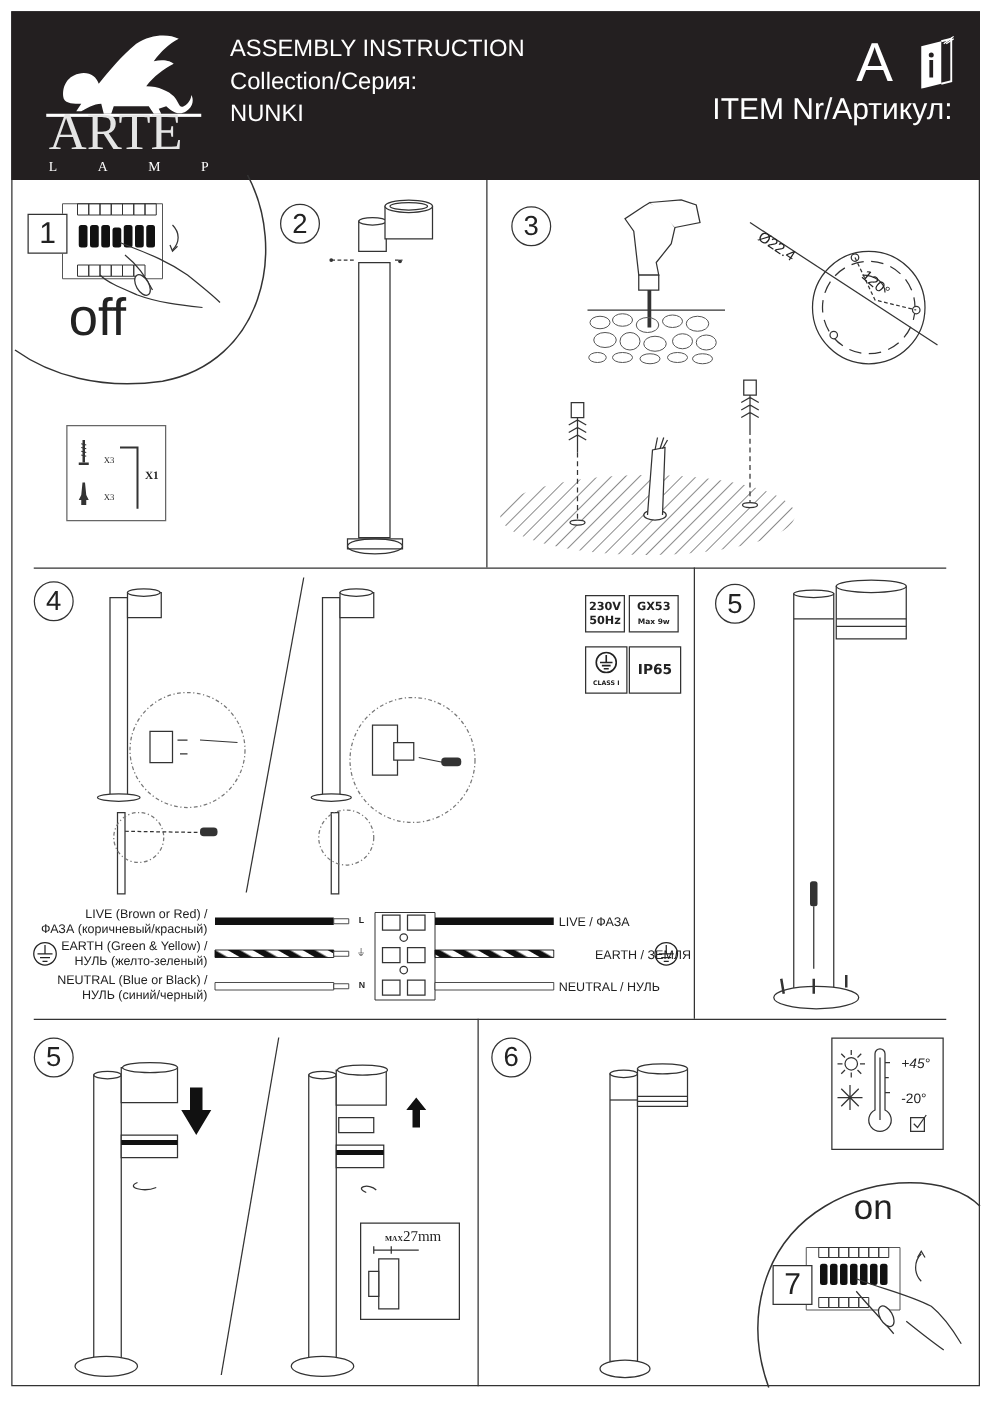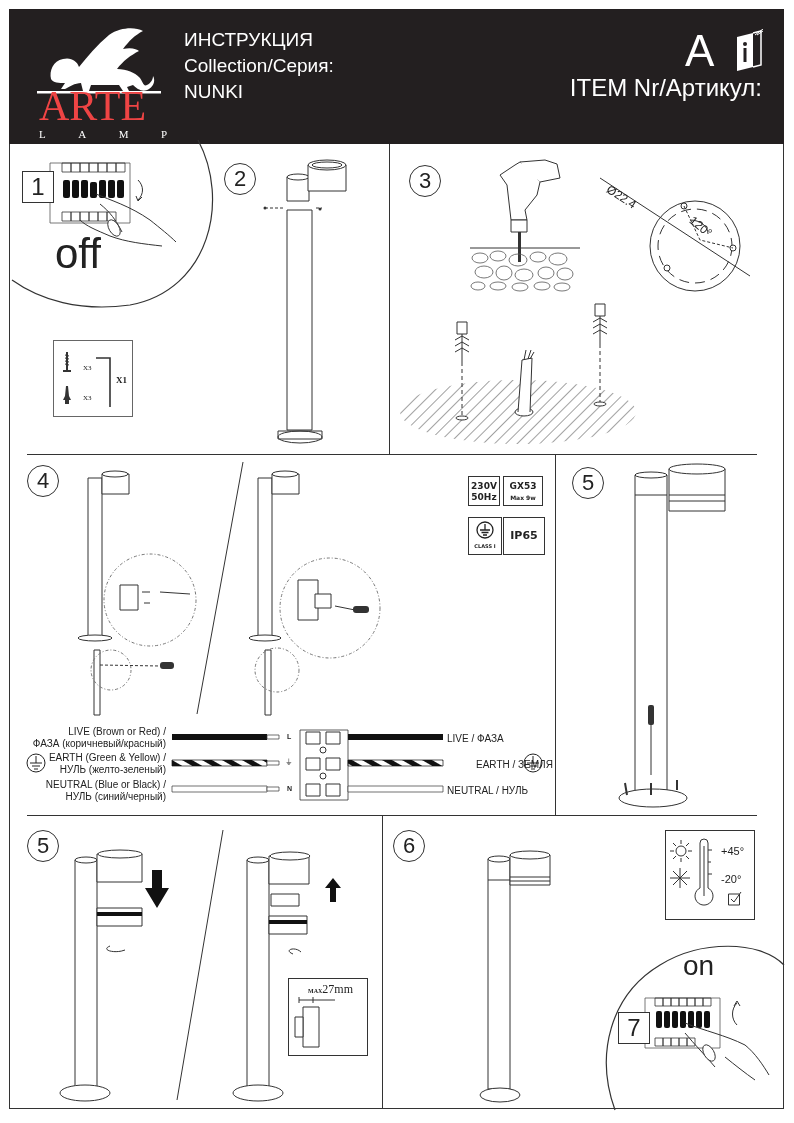--- a/index.html
+++ b/index.html
@@ -1,20 +1,20 @@
 <!DOCTYPE html>
 <html><head>
 <meta charset="utf-8">
 <style>
   html,body{margin:0;padding:0;background:#fff;}
   body{width:794px;height:1123px;position:relative;overflow:hidden;font-family:"Liberation Sans",sans-serif;color:#222;}
   .frame{position:absolute;left:9px;top:9px;width:775px;height:1100px;border:1.5px solid #333;box-sizing:border-box;}
   .header{position:absolute;left:9px;top:9px;width:775px;height:135px;background:#231f20;color:#fff;}
   .logo{position:absolute;left:22px;top:12px;width:135px;height:120px;}
-  .logo-text{position:absolute;left:30px;top:76px;font-family:"Liberation Serif",serif;font-size:42px;letter-spacing:0px;color:#ef4444;line-height:1;}
+  .logo-text{position:absolute;left:30px;top:76px;font-family:"Liberation Serif",serif;font-size:42px;letter-spacing:0px;color:#e5e5e5;line-height:1;}
   .logo-sub{position:absolute;left:30px;top:119px;width:128px;display:flex;justify-content:space-between;font-family:"Liberation Serif",serif;font-size:11px;color:#fff;}
   .h-left{position:absolute;left:175px;top:18px;font-size:19px;line-height:26px;}
   .h-right{position:absolute;right:22px;top:66px;font-size:24px;line-height:26px;text-align:right;}
   .big-a{position:absolute;left:676px;top:20px;font-size:44px;line-height:1;}
   .book{position:absolute;left:724px;top:20px;width:32px;height:42px;}
   .hline,.vline{position:absolute;background:#333;}
   .stepnum{position:absolute;width:30px;height:30px;border:1.2px solid #333;border-radius:50%;font-size:22px;line-height:30px;text-align:center;color:#222;}
   svg.draw{position:absolute;overflow:visible;}
   svg.draw *{vector-effect:non-scaling-stroke;}
   .txt{position:absolute;font-size:10px;color:#222;line-height:12px;}
@@ -35,21 +35,21 @@
     <rect x="6" y="70" width="124" height="2.5" fill="#fff"></rect>
   </svg>
   <div class="logo-text">ARTE</div>
   <div class="logo-sub">
     <span>L</span>
     <span>A</span>
     <span>M</span>
     <span>P</span>
   </div>
   <div class="h-left">
-    <div>ИНСТРУКЦИЯ</div>
+    <div>ASSEMBLY INSTRUCTION</div>
     <div>Collection/Серия:</div>
     <div>NUNKI</div>
   </div>
   <div class="big-a">A</div>
   <svg class="book" viewBox="0 0 32 42">
     <path d="M4 8 L20 4 L20 38 L4 42 Z" fill="#fff"></path>
     <path d="M20 4 L28 2 L28 36 L20 38" fill="none" stroke="#fff" stroke-width="1.5"></path>
     <path d="M22 6 L30 0 M24 6 L30 2" stroke="#fff" stroke-width="1"></path>
     <circle cx="12" cy="15" r="2" fill="#231f20"></circle>
     <rect x="10.5" y="19" width="3" height="14" fill="#231f20"></rect>
@@ -380,21 +380,21 @@
     <circle cx="11" cy="11" r="5" fill="none" stroke="#333"></circle>
     <path d="M11 0 L11 4 M11 18 L11 22 M0 11 L4 11 M18 11 L22 11 M3 3 L6 6 M16 16 L19 19 M3 19 L6 16 M16 6 L19 3" stroke="#333"></path>
   </svg>
 <svg class="draw" style="left:670px;top:868px;width:20px;height:20px;" viewBox="0 0 20 20">
     <path d="M10 0 L10 20 M0 10 L20 10 M3 3 L17 17 M3 17 L17 3" stroke="#333"></path>
   </svg>
 <svg class="draw" style="left:693px;top:838px;width:22px;height:72px;" viewBox="0 0 22 72">
     <path d="M7 50 L7 5 A4 4 0 0 1 15 5 L15 50 A9 9 0 1 1 7 50 Z" fill="#fff" stroke="#333"></path>
     <path d="M11 8 L11 58 M15 12 L19 12 M15 36 L19 36 M15 24 L18 24" stroke="#333"></path>
   </svg>
-<div class="txt" style="left:721px;top:845px;font-size:11px;">+45°</div>
+<div class="txt" style="left:721px;top:845px;font-size:11px;font-style:italic;">+45°</div>
 <div class="txt" style="left:721px;top:873px;font-size:11px;">-20°</div>
 <svg class="draw" style="left:728px;top:892px;width:14px;height:14px;" viewBox="0 0 14 14">
     <rect x="0.5" y="2" width="11" height="11" fill="none" stroke="#333"></rect>
     <path d="M3 7 L6 10 L13 0" fill="none" stroke="#333"></path>
   </svg>
 
 <svg class="draw" style="left:590px;top:935px;width:200px;height:175px;" viewBox="0 0 200 175">
   <path d="M25 175 C5 120 20 60 70 30 C110 5 170 5 194 30" fill="none" stroke="#333" stroke-width="1.2"></path>
 </svg>
 <div class="on">on</div>

